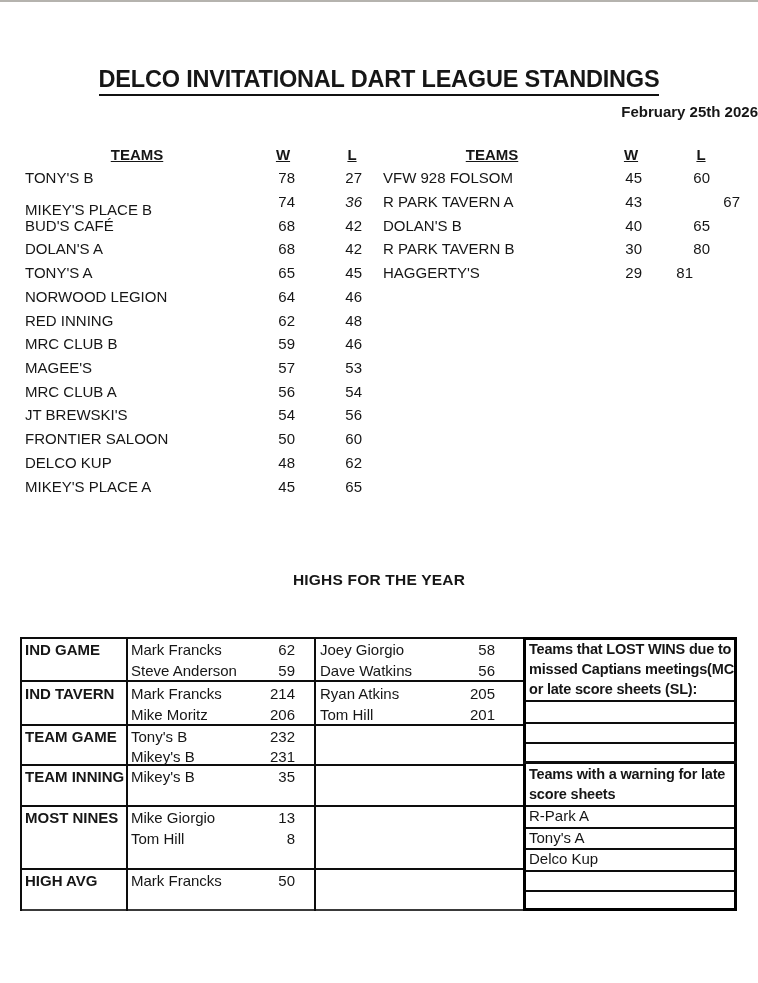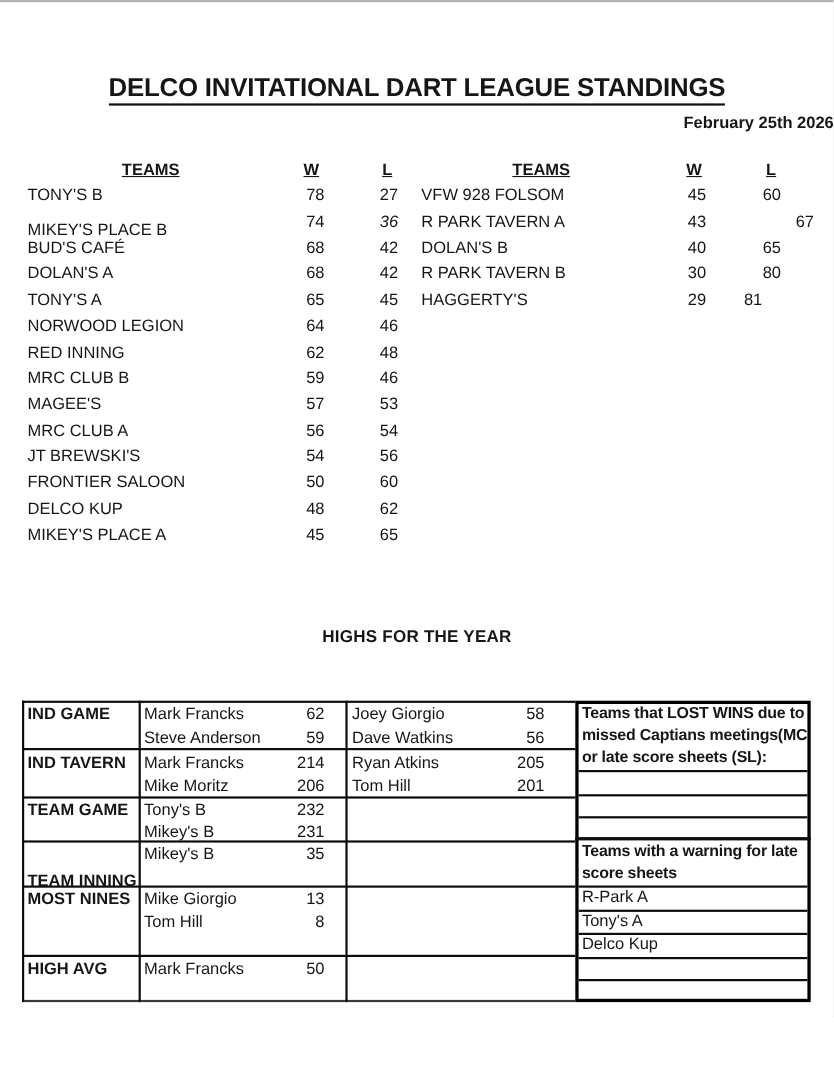--- a/index.html
+++ b/index.html
@@ -137,21 +137,21 @@
   <div class="hline" style="left:20px;top:805px;width:503px;"></div>
   <div class="hline" style="left:20px;top:868px;width:503px;"></div>
   <div class="hline" style="left:20px;top:909px;width:503px;background:#3a3a3a;"></div>
   <div class="vline" style="left:20px;top:637px;height:274px;"></div>
   <div class="vline" style="left:126px;top:637px;height:274px;"></div>
   <div class="vline" style="left:314px;top:637px;height:274px;"></div>
 
   <span class="abs cat" style="left:25px;top:641px;">IND GAME</span>
   <span class="abs cat" style="left:25px;top:685px;">IND TAVERN</span>
   <span class="abs cat" style="left:25px;top:728px;">TEAM GAME</span>
-  <span class="abs cat" style="left:25px;top:768px;margin-top:24px;">TEAM INNING</span>
+  <span class="abs cat" style="left:25px;top:768px;">TEAM INNING</span>
   <span class="abs cat" style="left:25px;top:809px;">MOST NINES</span>
   <span class="abs cat" style="left:25px;top:872px;">HIGH AVG</span>
 
   <span class="abs cell" style="left:131px;top:641px;">Mark Francks</span>
   <span class="abs num" style="left:240px;top:641px;width:55px;">62</span>
   <span class="abs cell" style="left:131px;top:662px;">Steve Anderson</span>
   <span class="abs num" style="left:240px;top:662px;width:55px;">59</span>
   <span class="abs cell" style="left:131px;top:685px;">Mark Francks</span>
   <span class="abs num" style="left:240px;top:685px;width:55px;">214</span>
   <span class="abs cell" style="left:131px;top:706px;">Mike Moritz</span>

